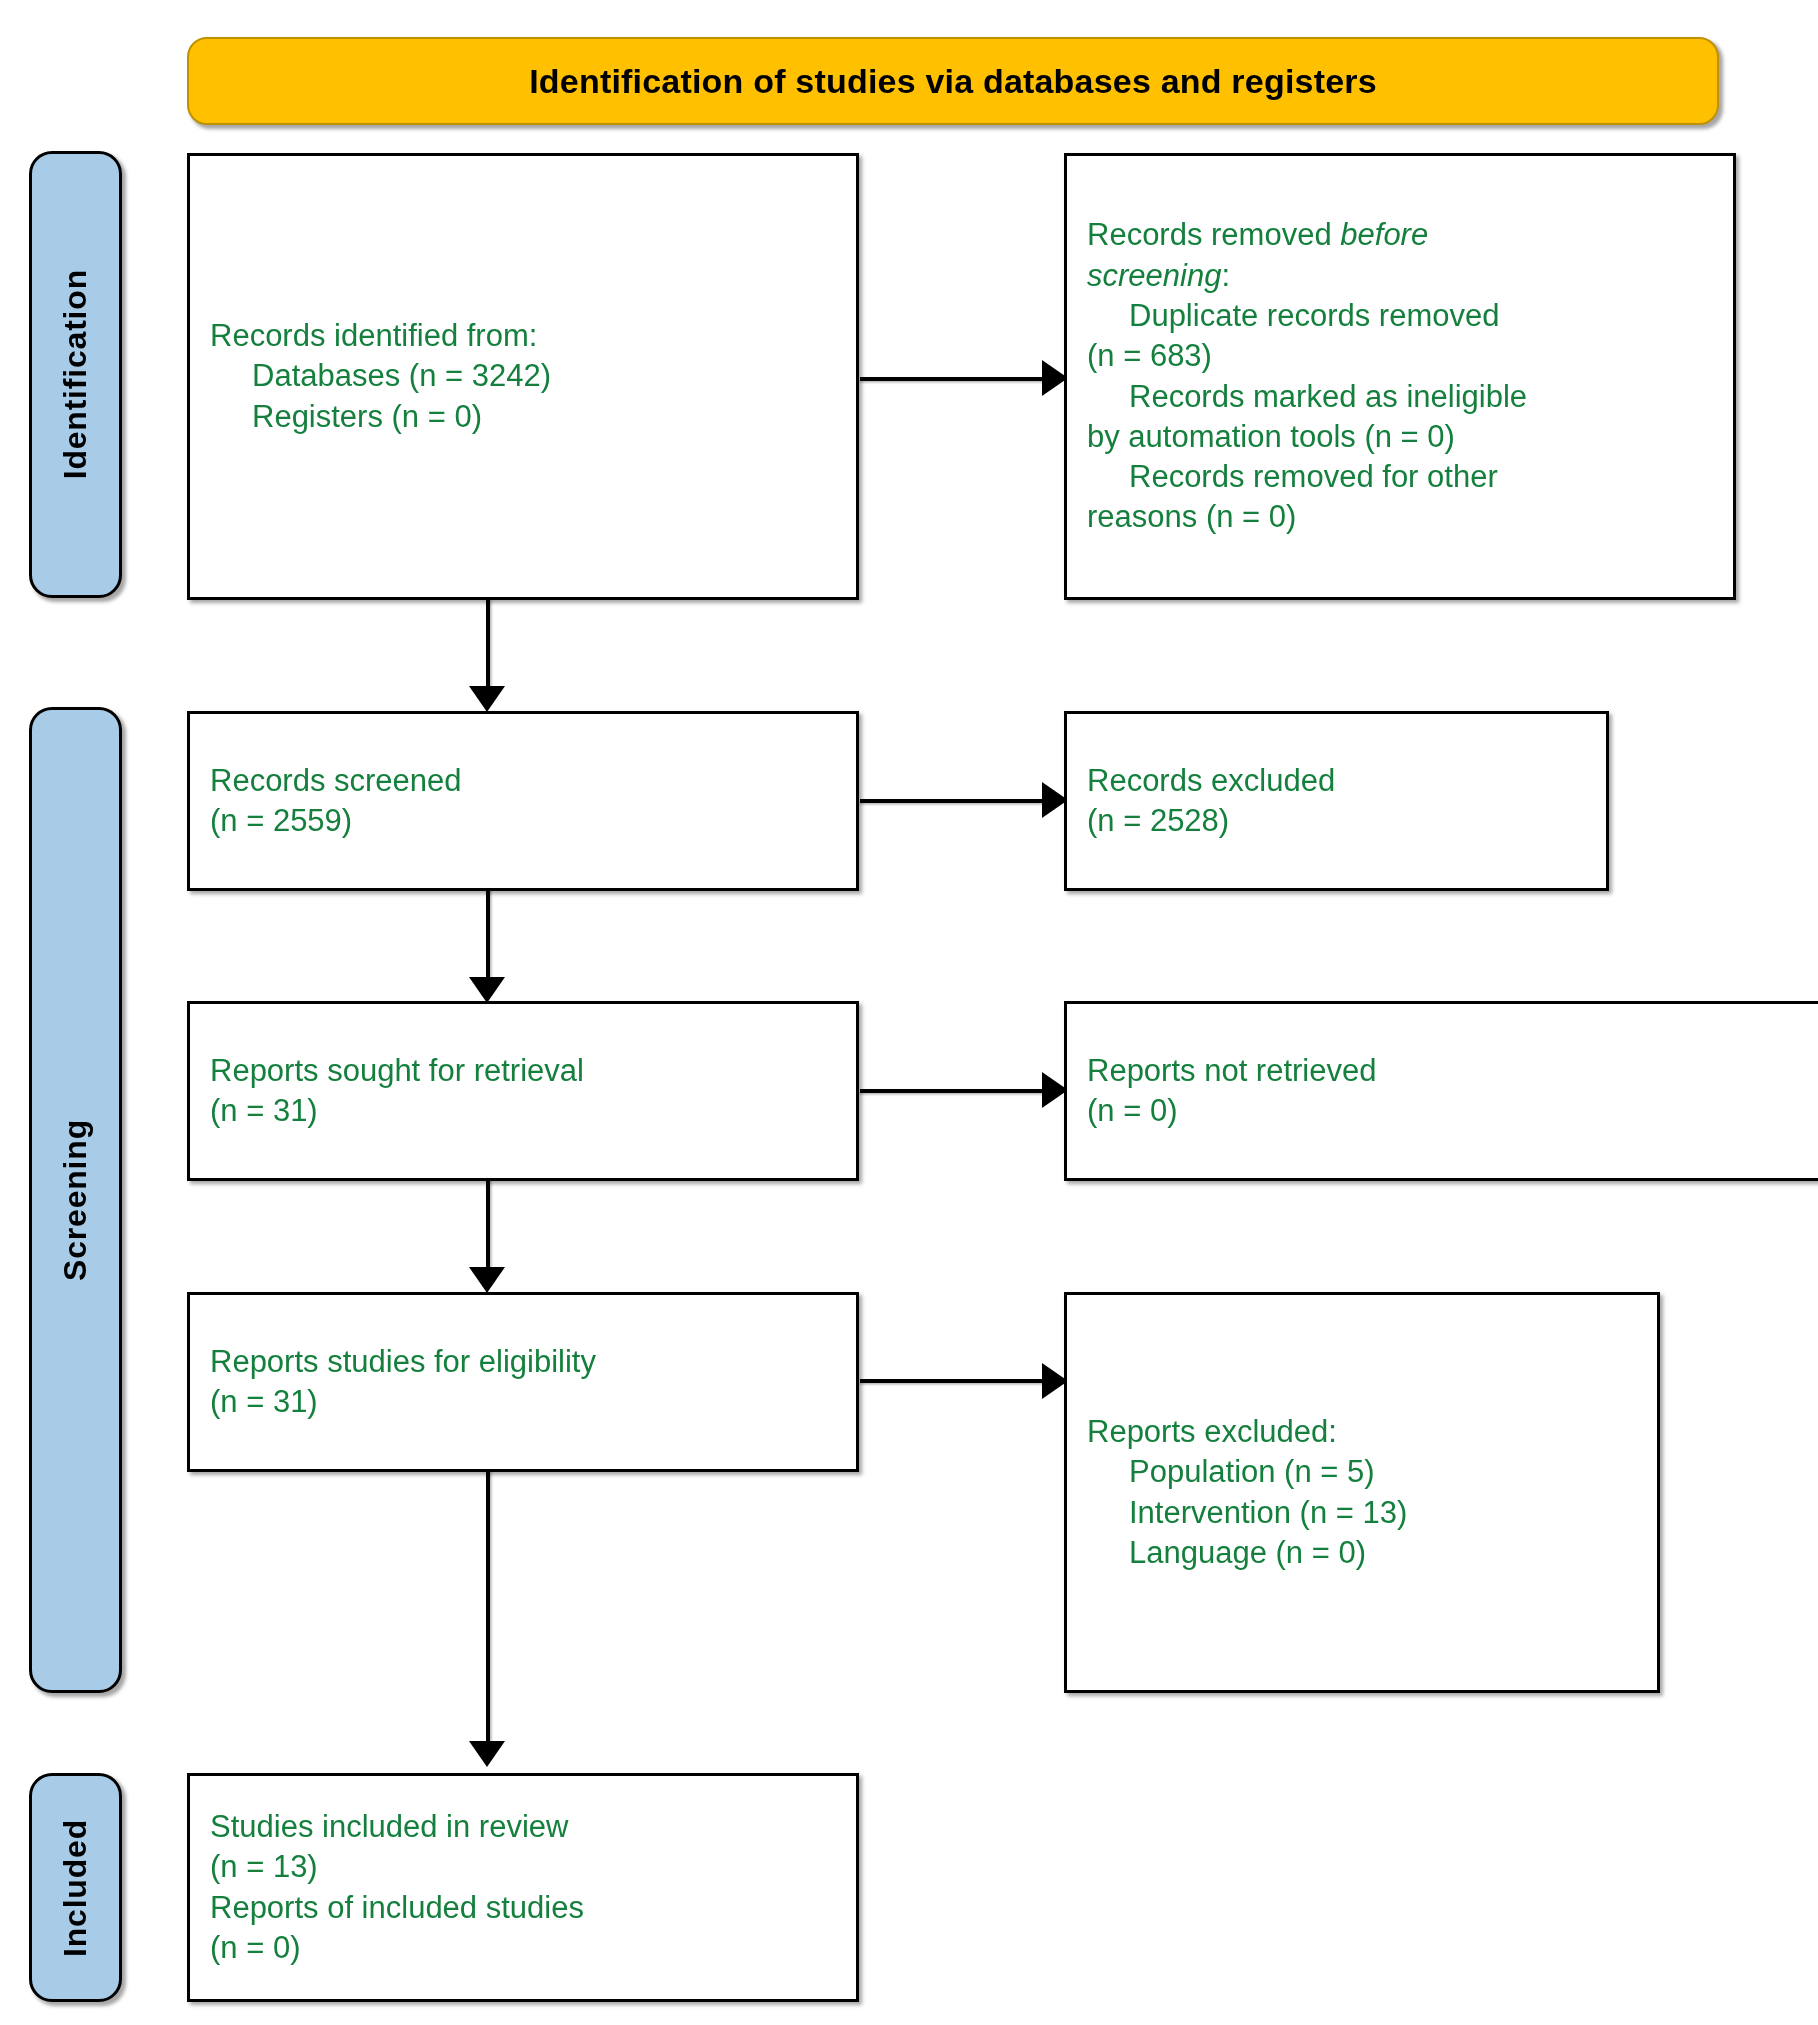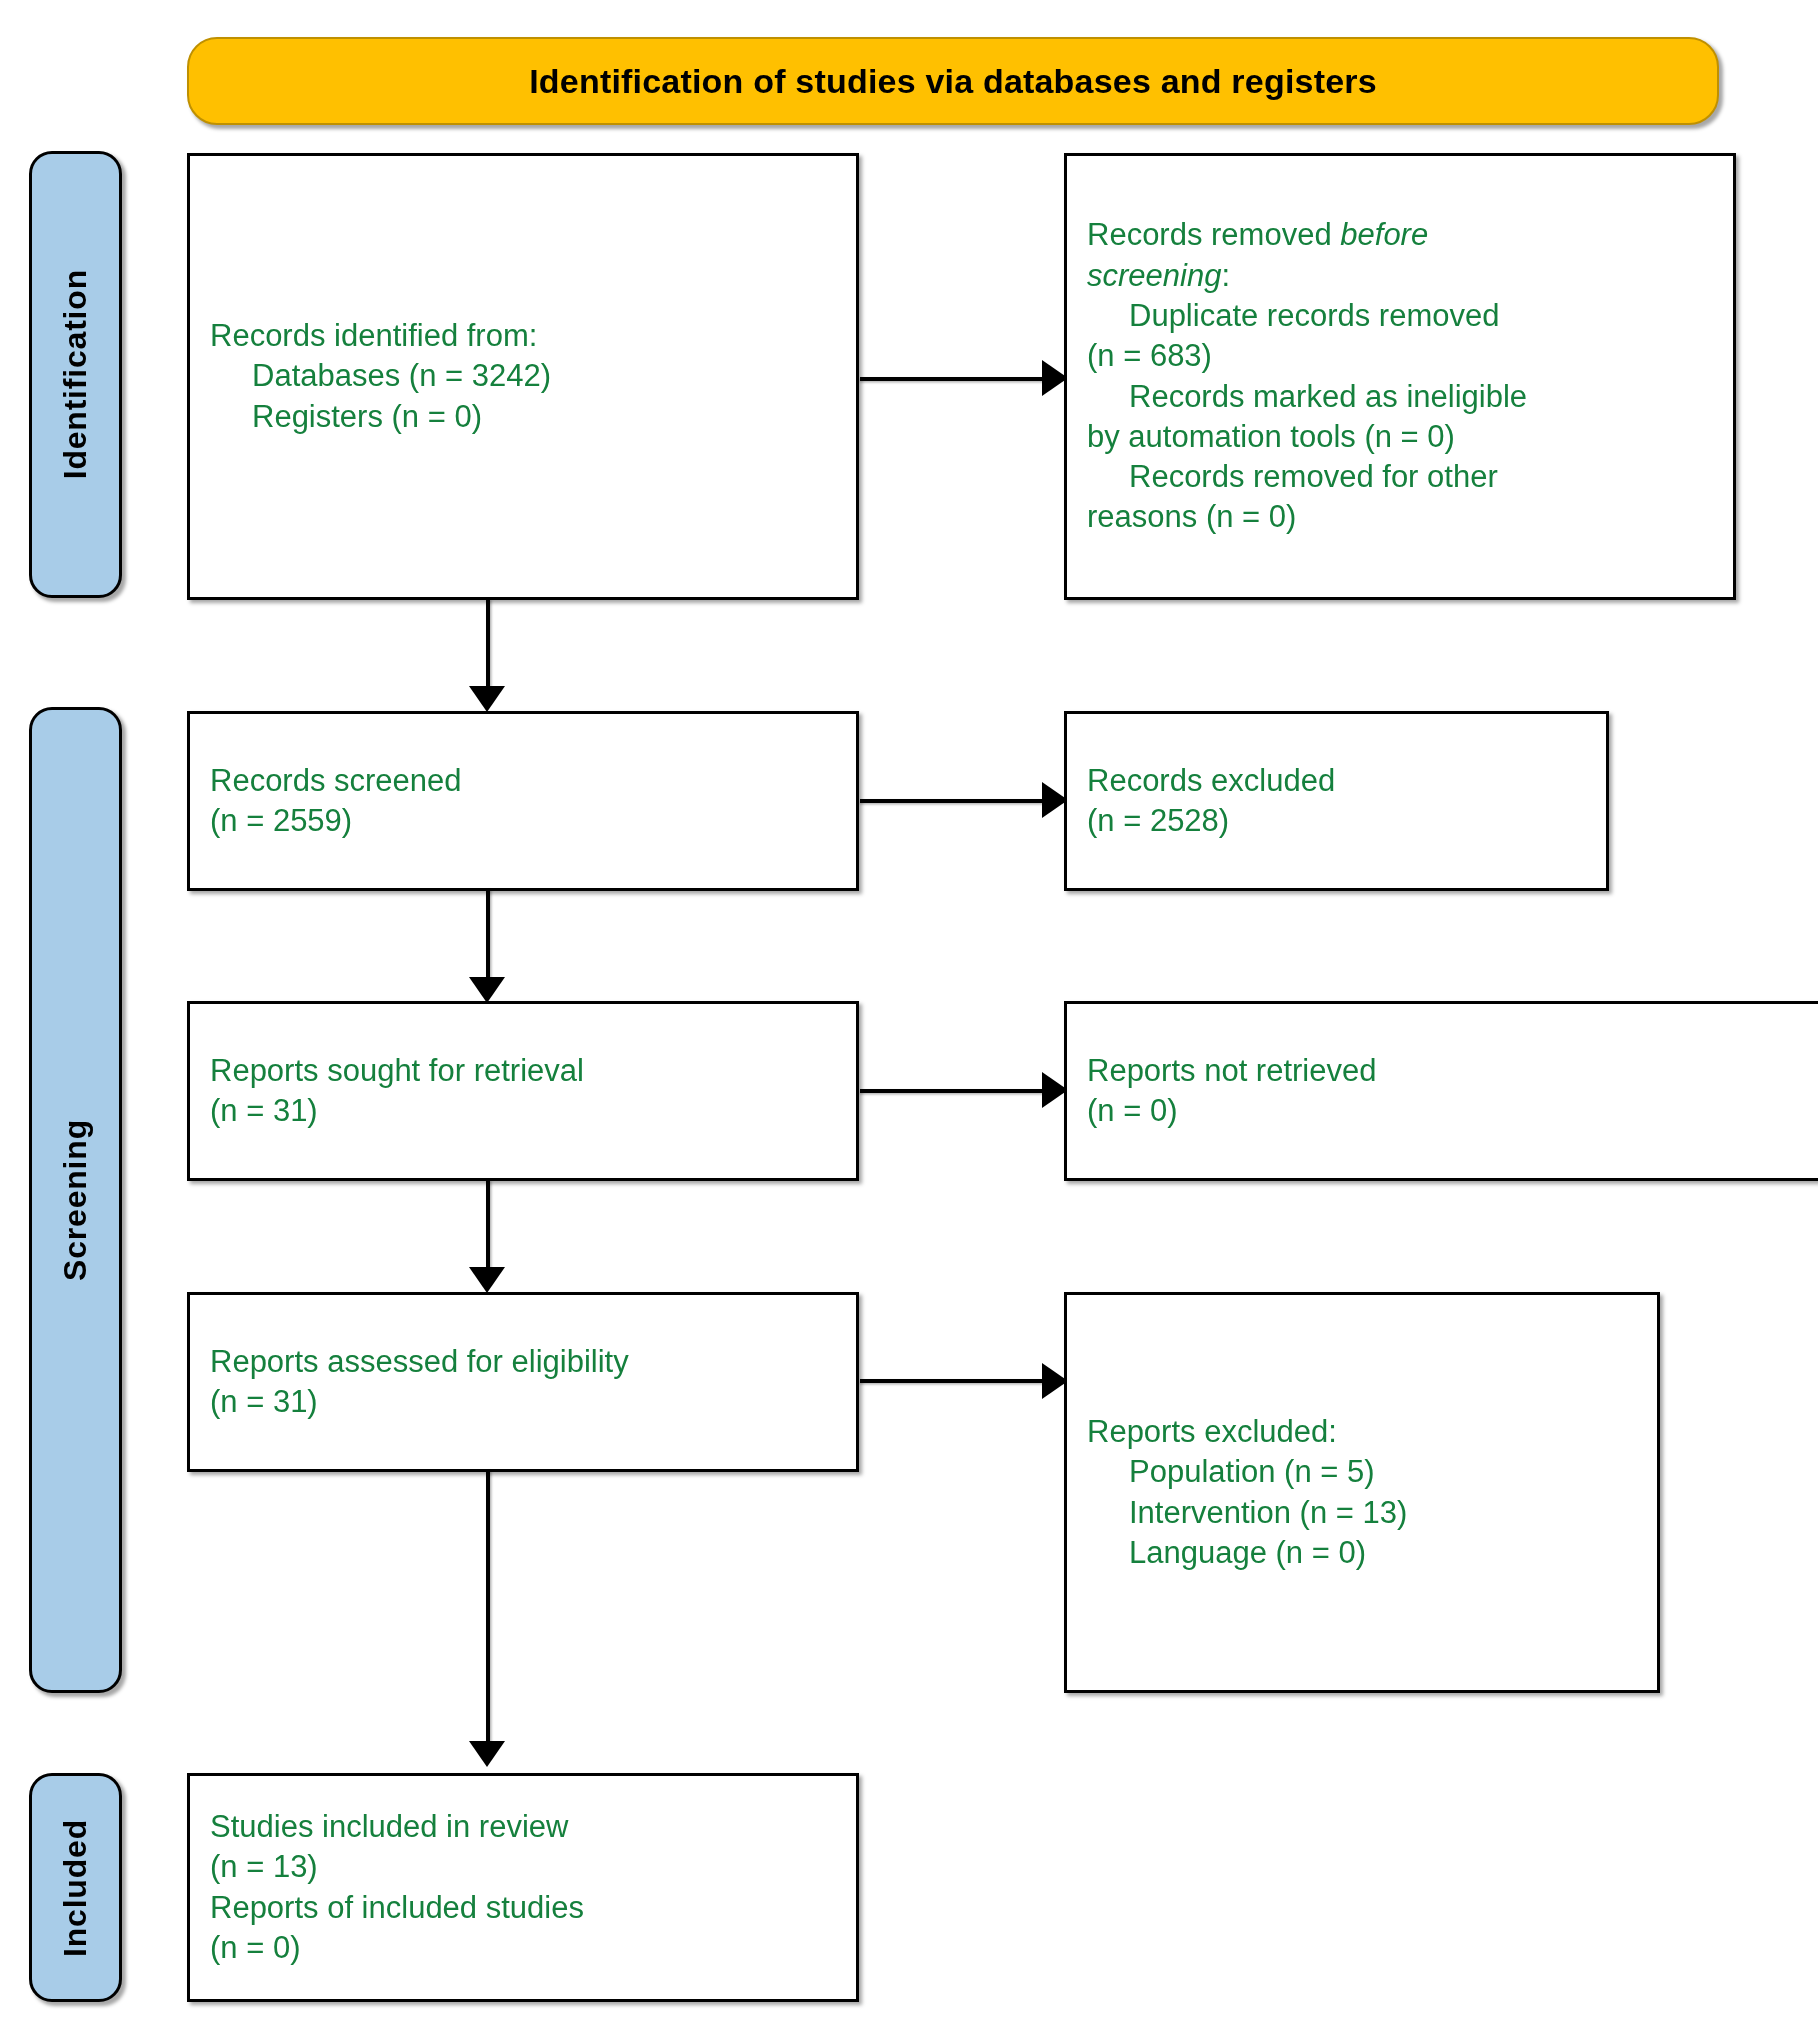--- a/index.html
+++ b/index.html
@@ -16,21 +16,21 @@
     height: 2025px;
     background: #ffffff;
     overflow: hidden;
   }
 
   
   .banner {
     position: absolute;
     background: #FFC000;
     border: 2.3px solid #BF9000;
-    border-radius: 30px;
+    border-radius: 20px;
     box-sizing: border-box;
     display: flex;
     align-items: center;
     justify-content: center;
     box-shadow: 3.1px 3.1px 3.8px rgba(0,0,0,0.35);
   }
   .banner-text {
     font-size: 34px;
     font-weight: bold;
     color: #000000;
@@ -185,21 +185,21 @@
 
   <div class="box" style="left:1064px; top:1001px; width:768px; height:180px;">
     <div class="box-line">Reports not retrieved</div>
     <div class="box-line">(n = 0)</div>
   </div>
 
   <div class="vline" style="left:486px; top:1181px; height:96px;"></div>
   <div class="arrow-down" style="left:469px; top:1267px;"></div>
 
   <div class="box" style="left:187px; top:1292px; width:672px; height:180px;">
-    <div class="box-line">Reports assessed for eligibility</div>
+    <div class="box-line">Reports studies for eligibility</div>
     <div class="box-line">(n = 31)</div>
   </div>
 
   <div class="hline" style="left:860px; top:1379px; width:191px;"></div>
   <div class="arrow-right" style="left:1042px; top:1363px;"></div>
 
   <div class="box" style="left:1064px; top:1292px; width:596px; height:401px;">
     <div class="box-line">Reports excluded:</div>
     <div class="box-line indent">Population (n = 5)</div>
     <div class="box-line indent">Intervention (n = 13)</div>

